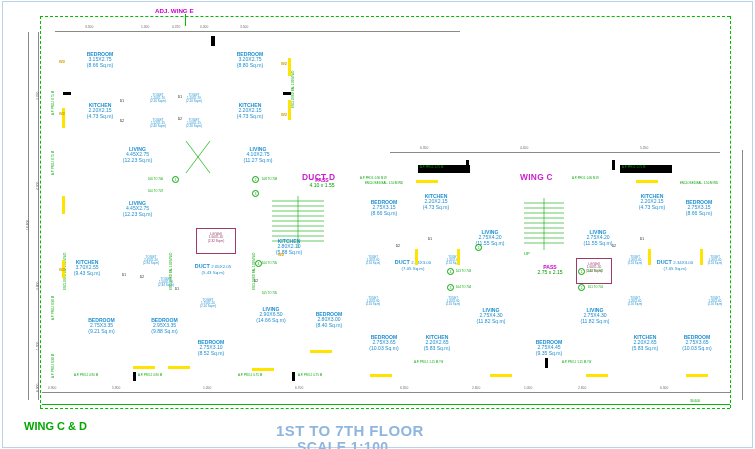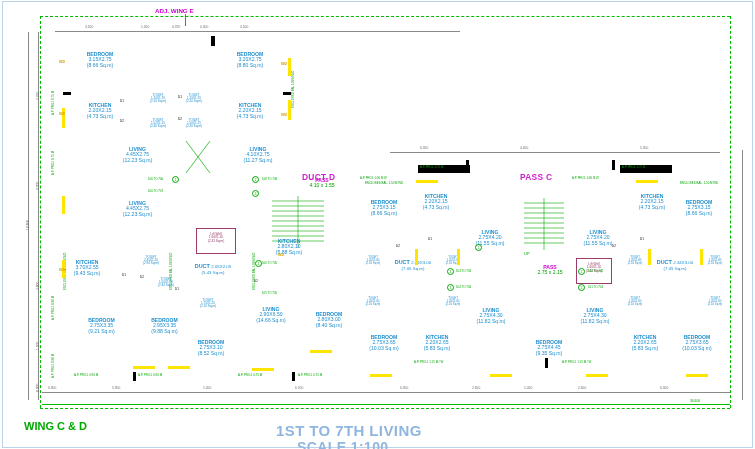--- a/index.html
+++ b/index.html
@@ -468,21 +468,21 @@
     <span class="l3">(5.83 Sq.m)</span>
   </div>
 
   <div class="rect cy" style="left:672px;top:322px;width:50px;height:48px;border-width:1.4px;"></div>
   <div class="t room" style="left:673px;top:335px;width:48px;">
     <b>BEDROOM</b>
     <span class="l2">2.75X3.65</span><br>
     <span class="l3">(10.03 Sq.m)</span>
   </div>
 
-  <div class="t wing" style="left:520px;top:173px;">PASS C</div>
+  <div class="t wing" style="left:520px;top:173px;">WING C</div>
 
   <div class="rect gr" style="left:72px;top:372px;width:64px;height:9px;border-width:0.8px;"></div>
   <div class="t grn" style="left:74px;top:374px;font-size:2.9px;">A.P. PROJ. 0.90 M</div>
   <div class="rect gr" style="left:136px;top:372px;width:64px;height:9px;border-width:0.8px;"></div>
   <div class="t grn" style="left:138px;top:374px;font-size:2.9px;">A.P. PROJ. 0.90 M</div>
   <div class="rect gr" style="left:236px;top:372px;width:58px;height:9px;border-width:0.8px;"></div>
   <div class="t grn" style="left:238px;top:374px;font-size:2.9px;">A.P. PROJ. 0.75 M</div>
   <div class="rect gr" style="left:296px;top:372px;width:58px;height:9px;border-width:0.8px;"></div>
   <div class="t grn" style="left:298px;top:374px;font-size:2.9px;">A.P. PROJ. 0.75 M</div>
   <div class="rect mg" style="left:412px;top:358px;width:66px;height:10px;border-width:0.8px;"></div>
@@ -561,21 +561,21 @@
   <div class="t tiny" style="left:612px;top:245px;font-size:3px;color:#000;">D2</div>
 
   <div class="t" style="left:59px;top:60px;font-size:4px;color:#d0a000;font-weight:bold;">W2</div>
   <div class="t" style="left:59px;top:112px;font-size:4px;color:#d0a000;font-weight:bold;">W2</div>
   <div class="t" style="left:281px;top:62px;font-size:4px;color:#d0a000;font-weight:bold;">W2</div>
   <div class="t" style="left:281px;top:113px;font-size:4px;color:#d0a000;font-weight:bold;">W2</div>
   <div class="t" style="left:59px;top:268px;font-size:4px;color:#d0a000;font-weight:bold;">W2</div>
   <div class="t" style="left:278px;top:253px;font-size:4px;color:#d0a000;font-weight:bold;">W2</div>
 
   <div class="t wingc" style="left:24px;top:421px;">WING C &amp; D</div>
-  <div class="t title" style="left:276px;top:423px;">1ST TO 7TH LIVING</div>
+  <div class="t title" style="left:276px;top:423px;">1ST TO 7TH FLOOR</div>
   <div class="t subtitle" style="left:297px;top:440px;">SCALE 1:100</div>
 
   <div class="abs" style="left:63px;top:92px;width:8px;height:3px;background:#000;"></div>
   <div class="abs" style="left:283px;top:92px;width:8px;height:3px;background:#000;"></div>
   <div class="abs" style="left:211px;top:36px;width:4px;height:10px;background:#000;"></div>
   <div class="abs" style="left:133px;top:372px;width:3px;height:9px;background:#000;"></div>
   <div class="abs" style="left:292px;top:372px;width:3px;height:9px;background:#000;"></div>
   <div class="abs" style="left:545px;top:358px;width:3px;height:10px;background:#000;"></div>
   <div class="abs" style="left:466px;top:160px;width:3px;height:10px;background:#000;"></div>
   <div class="abs" style="left:612px;top:160px;width:3px;height:10px;background:#000;"></div>

